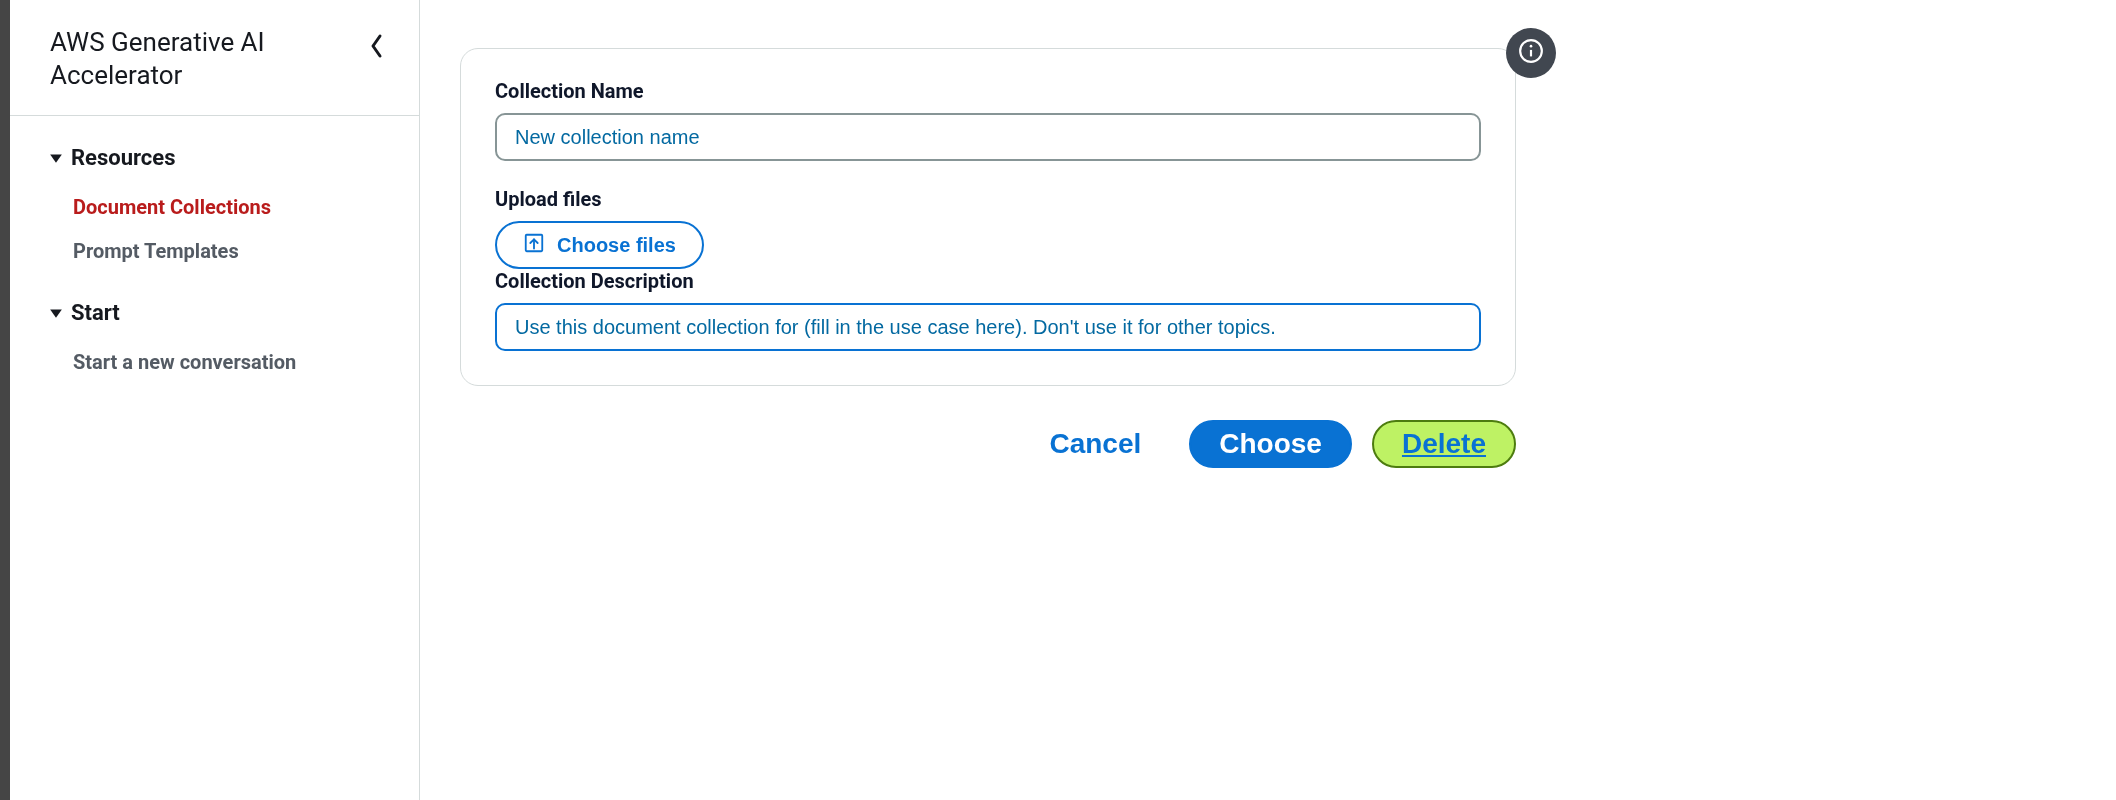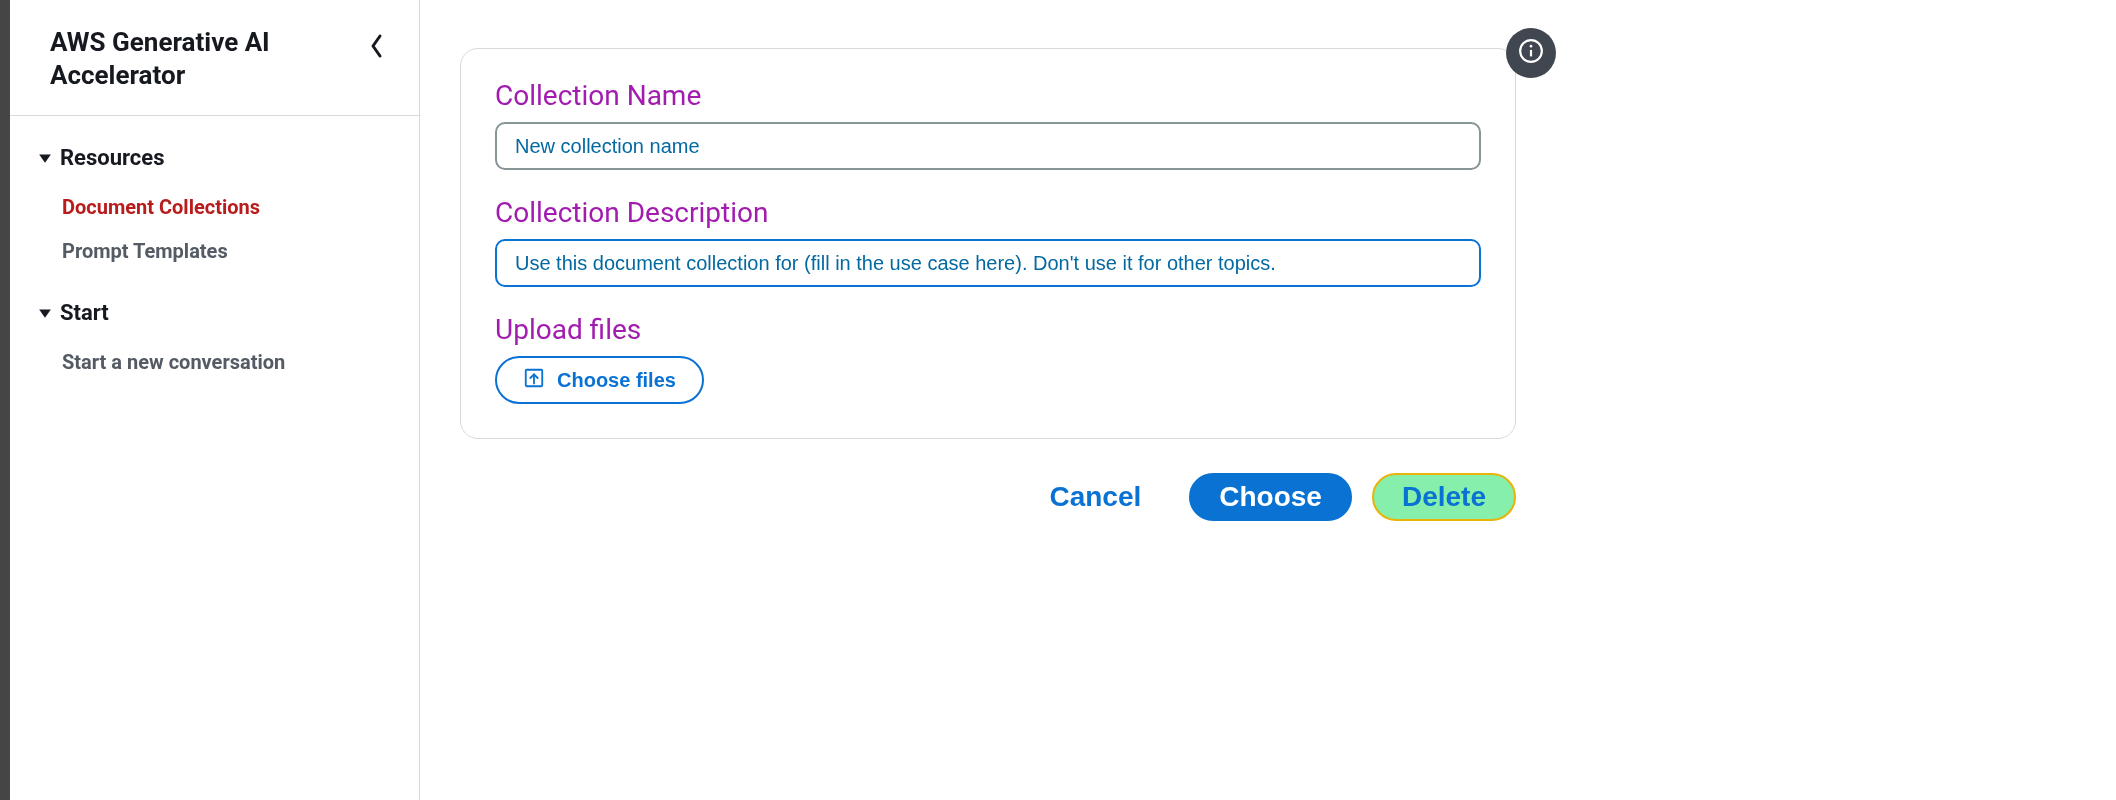--- a/index.html
+++ b/index.html
@@ -32,37 +32,37 @@
   }
   .sidebar-header {
     display: flex;
     align-items: flex-start;
     justify-content: space-between;
     padding: 26px 24px 24px 40px;
     border-bottom: 1px solid #d5dbdb;
   }
   .sidebar-title {
     font-size: 26px;
-    font-weight: 700;
+    font-weight: 400;
     line-height: 1.25;
     color: #16191f;
     max-width: 300px;
   }
   .collapse-btn {
     width: 36px;
     height: 36px;
     display: flex;
     align-items: center;
     justify-content: center;
     cursor: pointer;
     margin-top: 4px;
   }
   .collapse-btn svg { width: 16px; height: 26px; }
   .nav {
-    padding: 24px 0 0 4px;
+    padding: 24px 0 0 15px;
   }
   .nav-group-header {
     display: flex;
     align-items: center;
     gap: 8px;
     padding: 0 24px 0 24px;
     font-size: 22px;
     font-weight: 700;
     color: #16191f;
     cursor: pointer;
@@ -99,23 +99,23 @@
     border: 1px solid #d5dbdb;
     border-radius: 18px;
     padding: 30px 34px 34px 34px;
     background: #fff;
     width: 100%;
     max-width: 1380px;
   }
   .field { margin-bottom: 26px; }
   .field:last-child { margin-bottom: 0; }
   .field-label {
-    font-size: 28px;
-    font-weight: 400;
-    color: #a21caf;
+    font-size: 20px;
+    font-weight: 700;
+    color: #0f172a;
     margin-bottom: 10px;
     display: block;
   }
   .text-input {
     width: 100%;
     height: 48px;
     border: 2px solid #879596;
     border-radius: 10px;
     padding: 0 18px;
     font-size: 20px;
@@ -166,23 +166,24 @@
     background: transparent;
     border: none;
     color: #0972d3;
   }
   .btn-primary {
     background: #0972d3;
     border: 2px solid #0972d3;
     color: #fff;
   }
   .btn-outline {
-    background: #86efac;
-    border: 2px solid #eab308;
+    background: #bef264;
+    border: 2px solid #4d7c0f;
     color: #0972d3;
+    text-decoration: underline;
   }
   
   .info-fab {
     position: absolute;
     top: 28px;
     right: 0;
     width: 50px;
     height: 50px;
     border-radius: 50%;
     background: #414750;
@@ -257,40 +258,40 @@
           <line x1="12" y1="11" x2="12" y2="17"></line>
           <circle cx="12" cy="7.5" r="1.2" fill="#fff" stroke="none"></circle>
         </svg>
       </span>
     </div>
 
     <div class="form-card">
       <div class="field">
         <label class="field-label">Collection Name</label>
         <input type="text" class="text-input" value="New collection name" style="">
-      </div>
-
-      <div class="field">
-        <label class="field-label">Collection Description</label>
-        <input type="text" class="text-input focused" value="Use this document collection for (fill in the use case here). Don't use it for other topics." style="">
       </div>
 
       <div class="field" style="margin-bottom:0;">
         <label class="field-label">Upload files</label>
         <button class="upload-btn">
           <span>
             <svg viewBox="0 0 24 24" fill="none" stroke="#0972d3" stroke-width="2" stroke-linecap="round" stroke-linejoin="round">
               <rect x="3" y="3" width="18" height="18" rx="1"></rect>
               <polyline points="8,12 12,8 16,12"></polyline>
               <line x1="12" y1="8" x2="12" y2="18"></line>
             </svg>
           </span>
           <span>Choose files</span>
         </button>
       </div>
+
+      <div class="field">
+        <label class="field-label">Collection Description</label>
+        <input type="text" class="text-input focused" value="Use this document collection for (fill in the use case here). Don't use it for other topics." style="">
+      </div>
     </div>
 
     <div class="actions">
       <button class="btn btn-link">
         <span>Cancel</span>
       </button>
       <button class="btn btn-primary">
         <span>Choose</span>
       </button>
       <button class="btn btn-outline">

